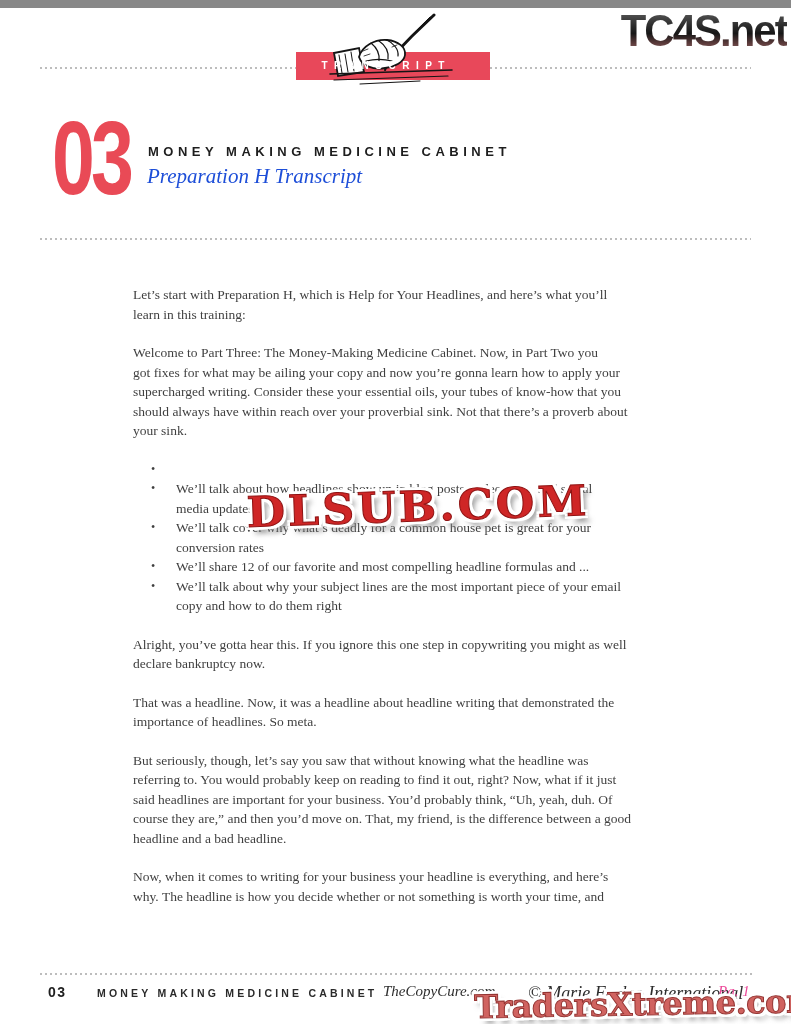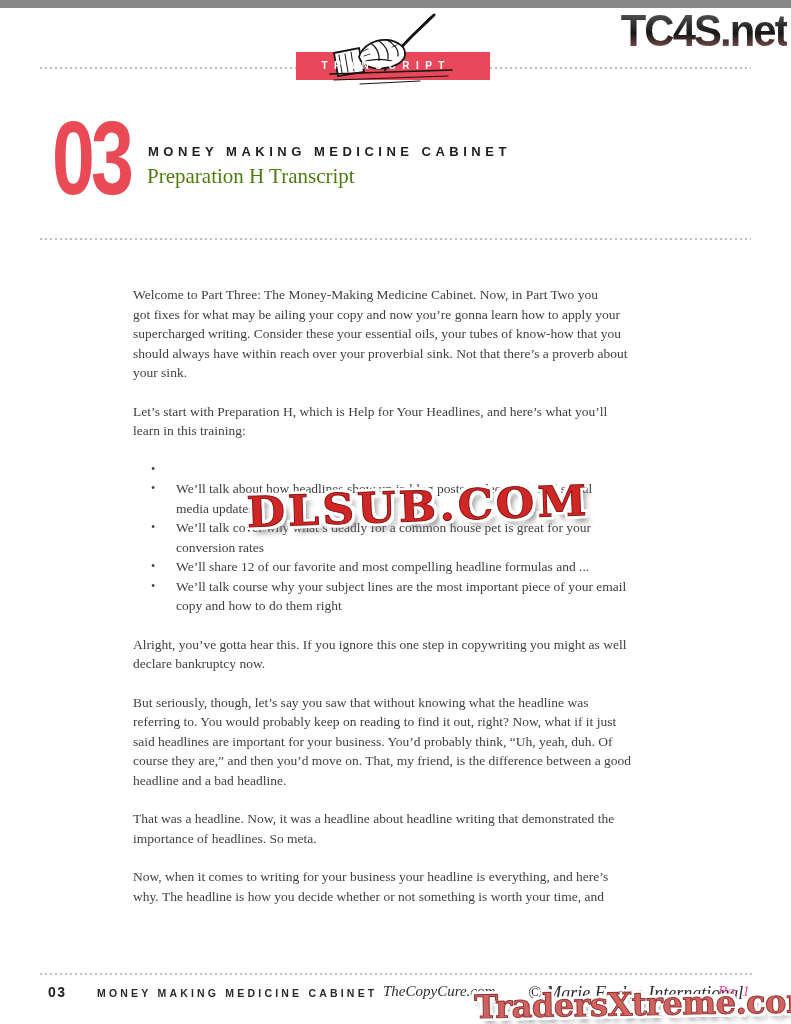--- a/index.html
+++ b/index.html
@@ -42,21 +42,21 @@
     font-size:104px;font-weight:bold;line-height:92px;letter-spacing:-5px;
     transform:scaleX(.74);transform-origin:left top;
   }
   .chapter-title{
     position:absolute;left:148px;top:136px;
     font-family:"Liberation Sans", sans-serif;font-size:13px;font-weight:bold;
     letter-spacing:4.5px;color:#1e1e1e;
   }
   .chapter-subtitle{
     position:absolute;left:147px;top:156px;
-    font-size:21px;color:#4d7c0f;
+    font-style:italic;font-size:21px;color:#1d4ed8;
   }
   
   .body{
     position:absolute;left:133px;top:277px;width:620px;
     font-size:13.5px;line-height:19.5px;color:#3f3f3f;
   }
   .body p{margin:0 0 19px 0;white-space:pre-line;}
   .body ul{list-style:none;margin:0 0 19px 0;padding:0;}
   .body li{display:flex;}
   .bullet-dot{width:43px;padding-left:18px;box-sizing:border-box;font-size:12px;flex:none;}
@@ -137,60 +137,60 @@
 
   <div class="banner-label">TRANSCRIPT</div>
 
   <div class="chapter-number">03</div>
   <div class="chapter-title">MONEY MAKING MEDICINE CABINET</div>
   <div class="chapter-subtitle">Preparation H Transcript</div>
 
   <div class="dotted mid"></div>
 
   <div class="body">
+    <p>Let’s start with Preparation H, which is Help for Your Headlines, and here’s what you’ll
+learn in this training:</p>
     <p>Welcome to Part Three: The Money-Making Medicine Cabinet. Now, in Part Two you
 got fixes for what may be ailing your copy and now you’re gonna learn how to apply your
 supercharged writing. Consider these your essential oils, your tubes of know-how that you
 should always have within reach over your proverbial sink. Not that there’s a proverb about
 your sink.</p>
-    <p>Let’s start with Preparation H, which is Help for Your Headlines, and here’s what you’ll
-learn in this training:</p>
     <ul>
       <li>
         <span class="bullet-dot">•</span>
       </li>
       <li>
         <span class="bullet-dot">•</span>
         <span class="bullet-text">We’ll talk about how headlines show up in blog posts, video titles, and social
 media updates</span>
       </li>
       <li>
         <span class="bullet-dot">•</span>
         <span class="bullet-text">We’ll talk cover why what’s deadly for a common house pet is great for your
 conversion rates</span>
       </li>
       <li>
         <span class="bullet-dot">•</span>
         <span class="bullet-text">We’ll share 12 of our favorite and most compelling headline formulas and ...</span>
       </li>
       <li>
         <span class="bullet-dot">•</span>
-        <span class="bullet-text">We’ll talk course why your subject lines are the most important piece of your email
+        <span class="bullet-text">We’ll talk about why your subject lines are the most important piece of your email
 copy and how to do them right</span>
       </li>
     </ul>
     <p>Alright, you’ve gotta hear this. If you ignore this one step in copywriting you might as well
 declare bankruptcy now.</p>
+    <p>That was a headline. Now, it was a headline about headline writing that demonstrated the
+importance of headlines. So meta.</p>
     <p>But seriously, though, let’s say you saw that without knowing what the headline was
 referring to. You would probably keep on reading to find it out, right? Now, what if it just
 said headlines are important for your business. You’d probably think, “Uh, yeah, duh. Of
 course they are,” and then you’d move on. That, my friend, is the difference between a good
 headline and a bad headline.</p>
-    <p>That was a headline. Now, it was a headline about headline writing that demonstrated the
-importance of headlines. So meta.</p>
     <p>Now, when it comes to writing for your business your headline is everything, and here’s
 why. The headline is how you decide whether or not something is worth your time, and</p>
   </div>
 
   <div class="wm-center">DLSUB.COM</div>
 
   <div class="dotted foot"></div>
   <div class="footer-number">03</div>
   <div class="footer-title">MONEY MAKING MEDICINE CABINET</div>
   <div class="footer-site">TheCopyCure.com</div>

